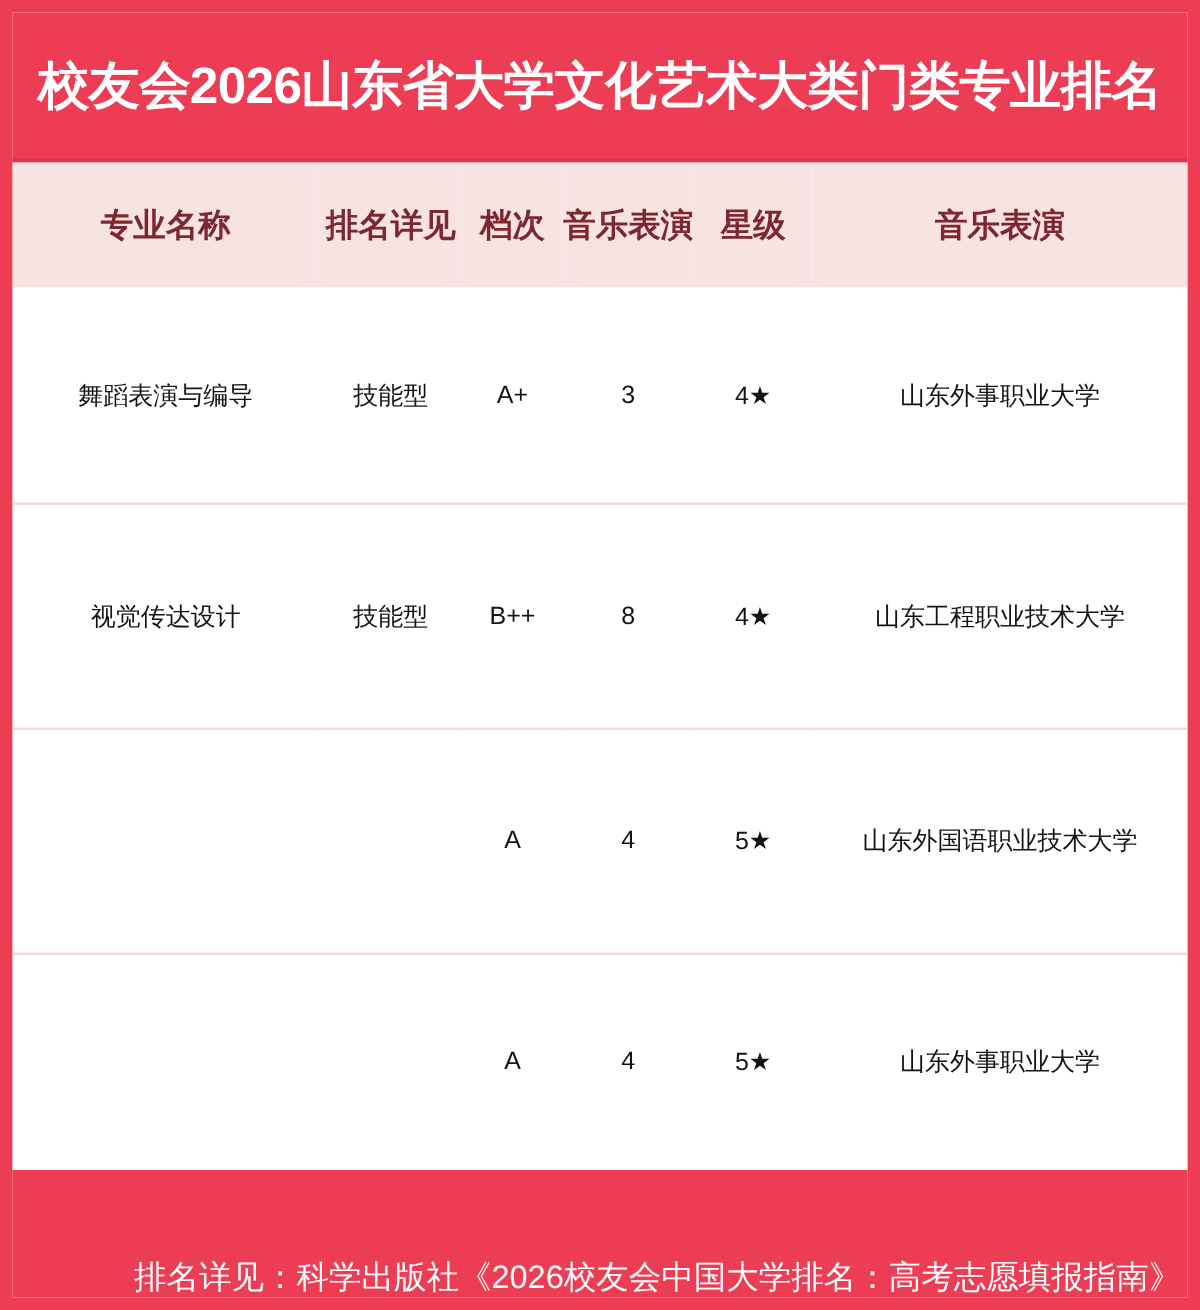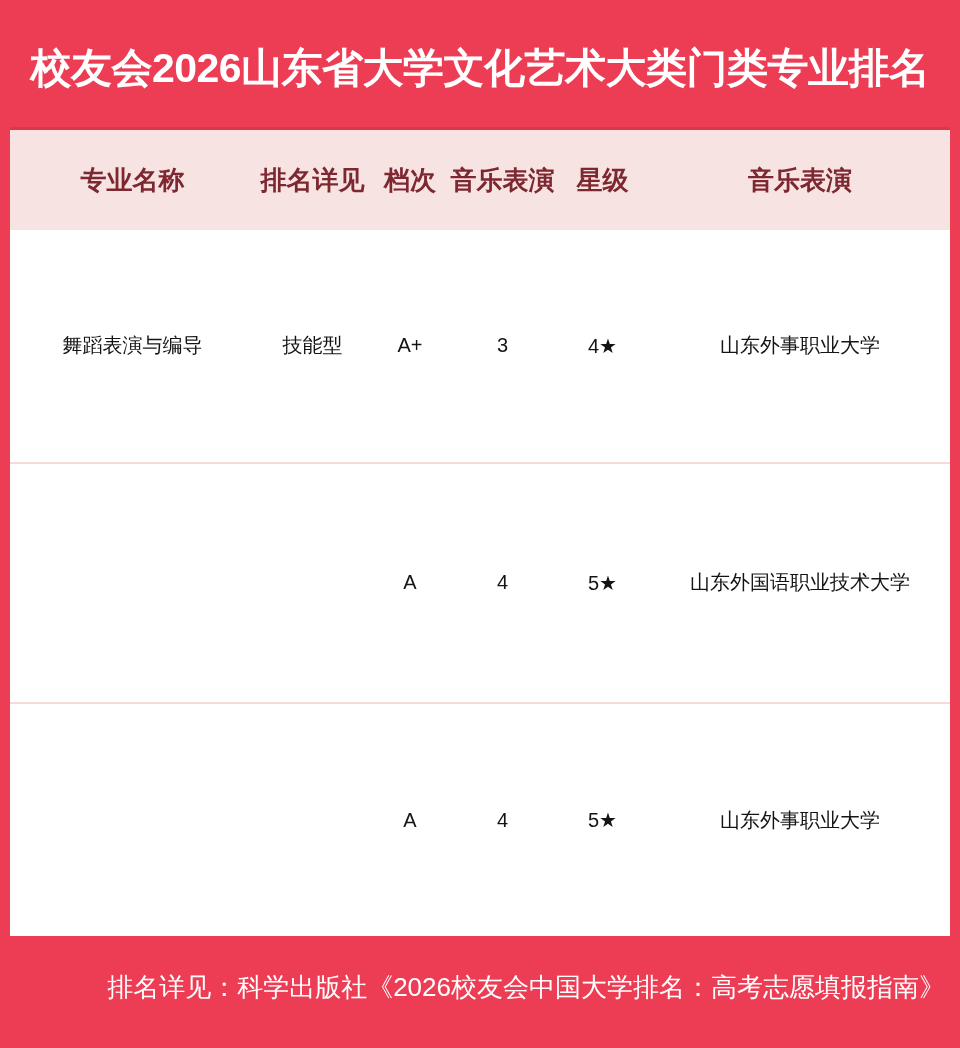--- a/index.html
+++ b/index.html
@@ -56,21 +56,21 @@
     color:var(--ink);
     font-size:20px;font-weight:500;
     text-align:center;vertical-align:middle;
     white-space:nowrap;
     background:#ffffff;
   }
   tbody tr + tr td{border-top:2px solid var(--divider);}
   .footer{
     height:68px;flex:1 0 auto;
     background:var(--red);
-    display:flex;align-items:center;justify-content:flex-end;
+    display:flex;align-items:flex-end;justify-content:flex-end;
     padding-right:6px;
     margin:-1px;margin-top:0;
   }
   .footer span{
     color:#ffffff;
     font-size:26px;font-weight:500;
     white-space:nowrap;
   }
 </style>
 </head>
@@ -104,20 +104,28 @@
     <tbody id="table-body">
         <tr>
           <td>舞蹈表演与编导</td>
           <td>技能型</td>
           <td>A+</td>
           <td>3</td>
           <td>4★</td>
           <td>山东外事职业大学</td>
         </tr>
         <tr>
+          <td>视觉传达设计</td>
+          <td>技能型</td>
+          <td>B++</td>
+          <td>8</td>
+          <td>4★</td>
+          <td>山东工程职业技术大学</td>
+        </tr>
+        <tr>
           <td></td>
           <td></td>
           <td>A</td>
           <td>4</td>
           <td>5★</td>
           <td>山东外国语职业技术大学</td>
         </tr>
         <tr>
           <td></td>
           <td></td>

